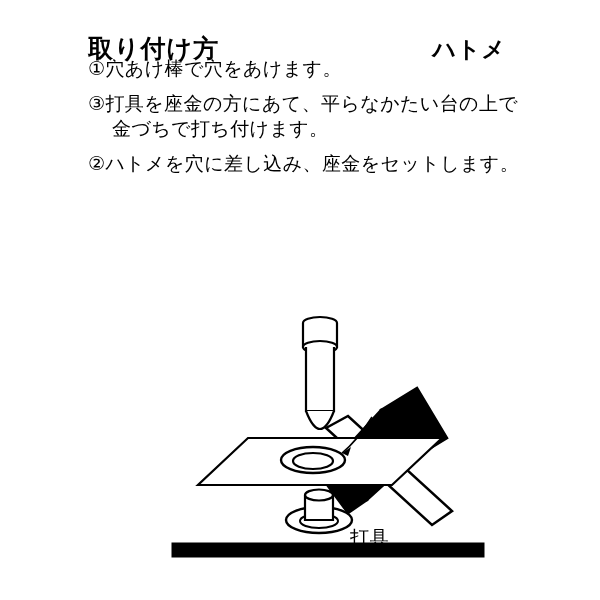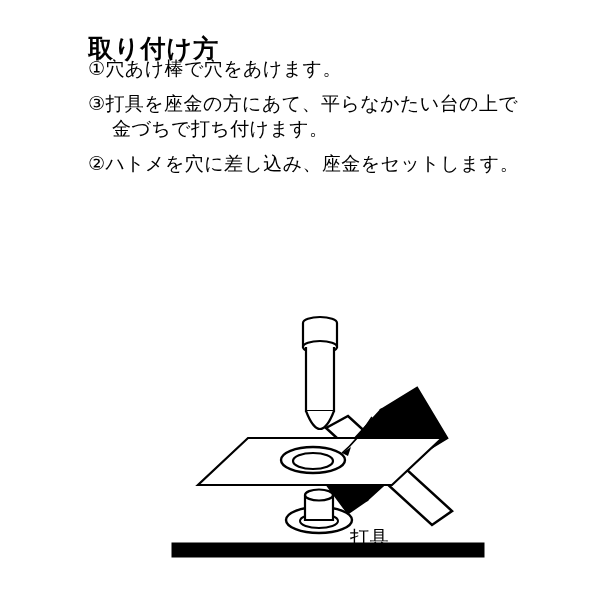--- a/index.html
+++ b/index.html
@@ -80,20 +80,21 @@
   }
   .lbl-dougu { left: 350px; top: 330px; }
 </style>
 </head>
 <body>
 
 <div id="page" class="content">
 
   <div class="header">
     <div class="title">取り付け方</div>
+    <div class="subtitle">ハトメ</div>
   </div>
 
   <div class="steps">
     <div class="step">
       <span>①穴あけ棒で穴をあけます。</span>
     </div>
     <div class="step">
       <span>③打具を座金の方にあて、平らなかたい台の上で</span>
       <span class="step-cont">金づちで打ち付けます。</span>
     </div>

